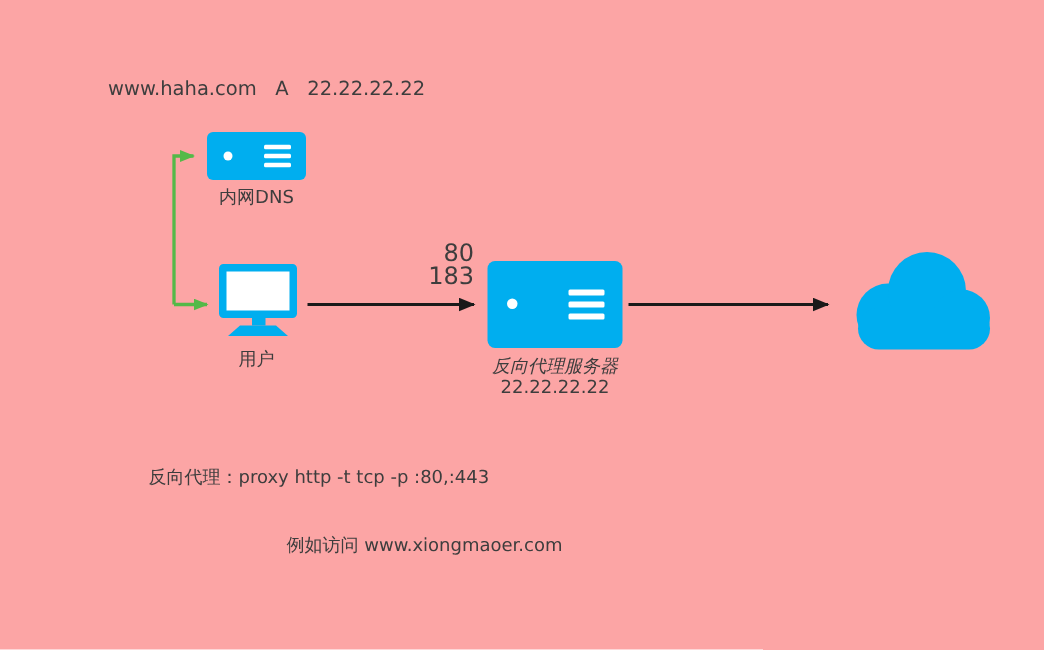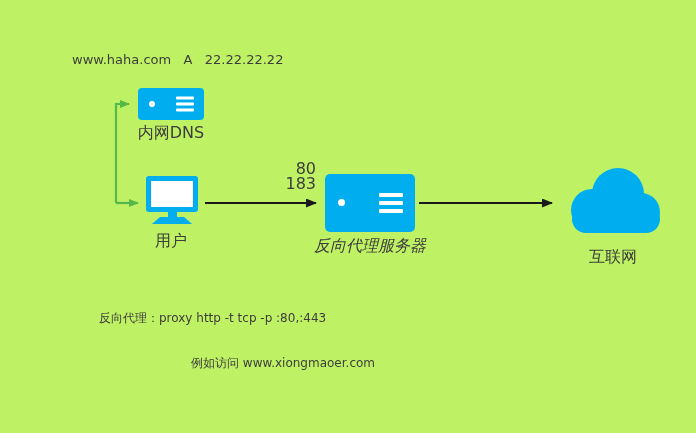--- a/index.html
+++ b/index.html
@@ -1,17 +1,17 @@
 <!DOCTYPE html>
 <html style="--accent: #00AEEF; --green: #54B948; --arrow: #1A1A1A; --text: #3D3D3D;"><head>
 <meta charset="utf-8">
 <style>
   html,body{margin:0;padding:0;background:#ffffff;}
   .canvas{
-    position:relative;width:696px;height:433px;background:#bef264;overflow:hidden;
+    position:relative;width:696px;height:433px;background:#fca5a5;overflow:hidden;
     font-family:"DejaVu Sans","Liberation Sans",sans-serif;
     color:var(--text,#3d3d3d);
   }
   .abs{position:absolute;}
   .top-label{
     position:absolute;left:72px;top:52px;font-size:13px;white-space:pre;
     color:var(--text,#3d3d3d);
   }
   
   .server{position:absolute;background:var(--accent,#00AEEF);border-radius:4px;}
@@ -22,21 +22,21 @@
   .server.big .led{width:7px;height:7px;left:13px;margin-top:-4px;}
   .server.big .vents{right:12px;gap:4px;}
   .server.big .vents i{width:24px;height:4px;}
   
   .monitor{position:absolute;}
   .monitor .screen{width:42px;height:26px;border:5px solid var(--accent,#00AEEF);border-radius:3px;background:#fff;}
   .monitor .neck{width:9px;height:5px;background:var(--accent,#00AEEF);margin:0 auto;}
   .monitor .base{width:24px;height:0;border-bottom:7px solid var(--accent,#00AEEF);
     border-left:8px solid transparent;border-right:8px solid transparent;margin:0 auto;}
   
-  .caption{position:absolute;font-size:16px;text-align:center;color:var(--text,#3d3d3d);white-space:pre;}
+  .caption{position:absolute;font-size:12px;text-align:center;color:var(--text,#3d3d3d);white-space:pre;}
   .ports{position:absolute;left:282px;top:161px;width:34px;font-size:16px;line-height:15px;
     text-align:right;color:var(--text,#3d3d3d);}
   .ports span{display:block;}
   
   .notes{position:absolute;left:99px;top:281px;font-size:12px;line-height:15px;
     color:var(--text,#3d3d3d);white-space:pre;}
   .notes .gap{margin-top:12px;}
   .notes .indent{margin-left:92px;}
   
   svg.connectors{position:absolute;left:0;top:0;pointer-events:none;}
@@ -87,30 +87,30 @@
 
   <div class="server big" style="left:325px;top:174px;width:90px;height:58px;">
     <span class="led"></span>
     <span class="vents">
         <i></i>
         <i></i>
         <i></i>
       </span>
   </div>
   <div class="caption" style="left:312px;top:236px;width:116px;font-style:italic;">反向代理服务器</div>
+  <div class="caption" style="left:312px;top:251px;width:116px;">22.22.22.22</div>
 
   <svg class="abs" style="left:560px;top:163px;" width="105" height="80" viewBox="0 0 105 80" aria-hidden="true">
     <g style="fill:var(--accent,#00AEEF)">
       <circle cx="32" cy="47" r="21"></circle>
       <circle cx="58" cy="31" r="26"></circle>
       <circle cx="81" cy="49" r="19"></circle>
       <rect x="12" y="42" width="88" height="28" rx="14"></rect>
     </g>
   </svg>
-  <div class="caption" style="left:575px;top:247px;width:76px;">互联网</div>
 
   <div class="notes">
     <div>反向代理：proxy http -t tcp -p :80,:443</div>
     <div class="indent">例如访问 www.xiongmaoer.com</div>
     
     
     
     
   </div>
 

